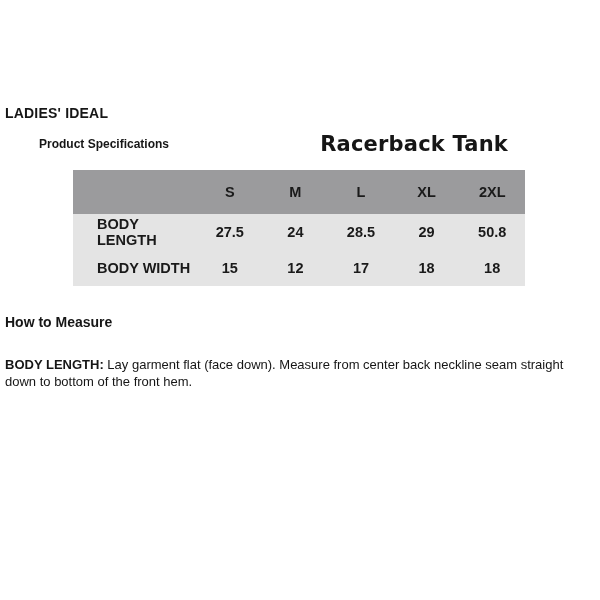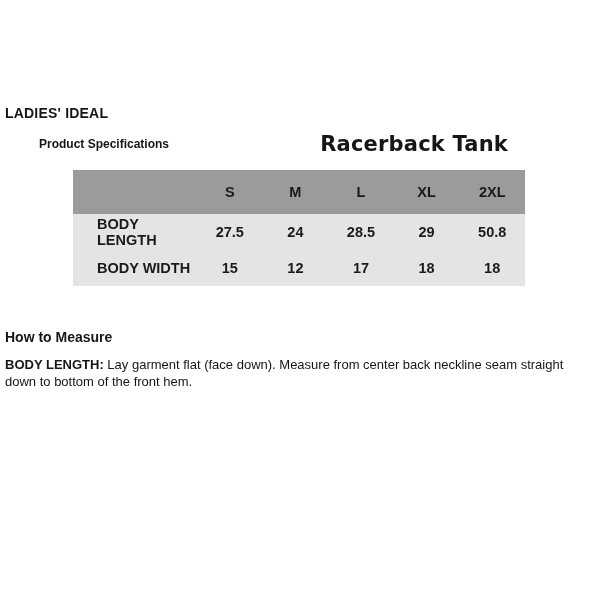--- a/index.html
+++ b/index.html
@@ -71,21 +71,21 @@
     background: #e4e4e4;
     height: 36px;
   }
   table.spec-table tbody td.row-label {
     text-align: left;
     padding-left: 24px;
   }
   .measure-heading {
     position: absolute;
     left: 5px;
-    top: 329px;
+    top: 314px;
     font-size: 14px;
     font-weight: bold;
   }
   .instructions {
     position: absolute;
     left: 5px;
     top: 356px;
     width: 591px;
     font-size: 13px;
     line-height: 17px;

